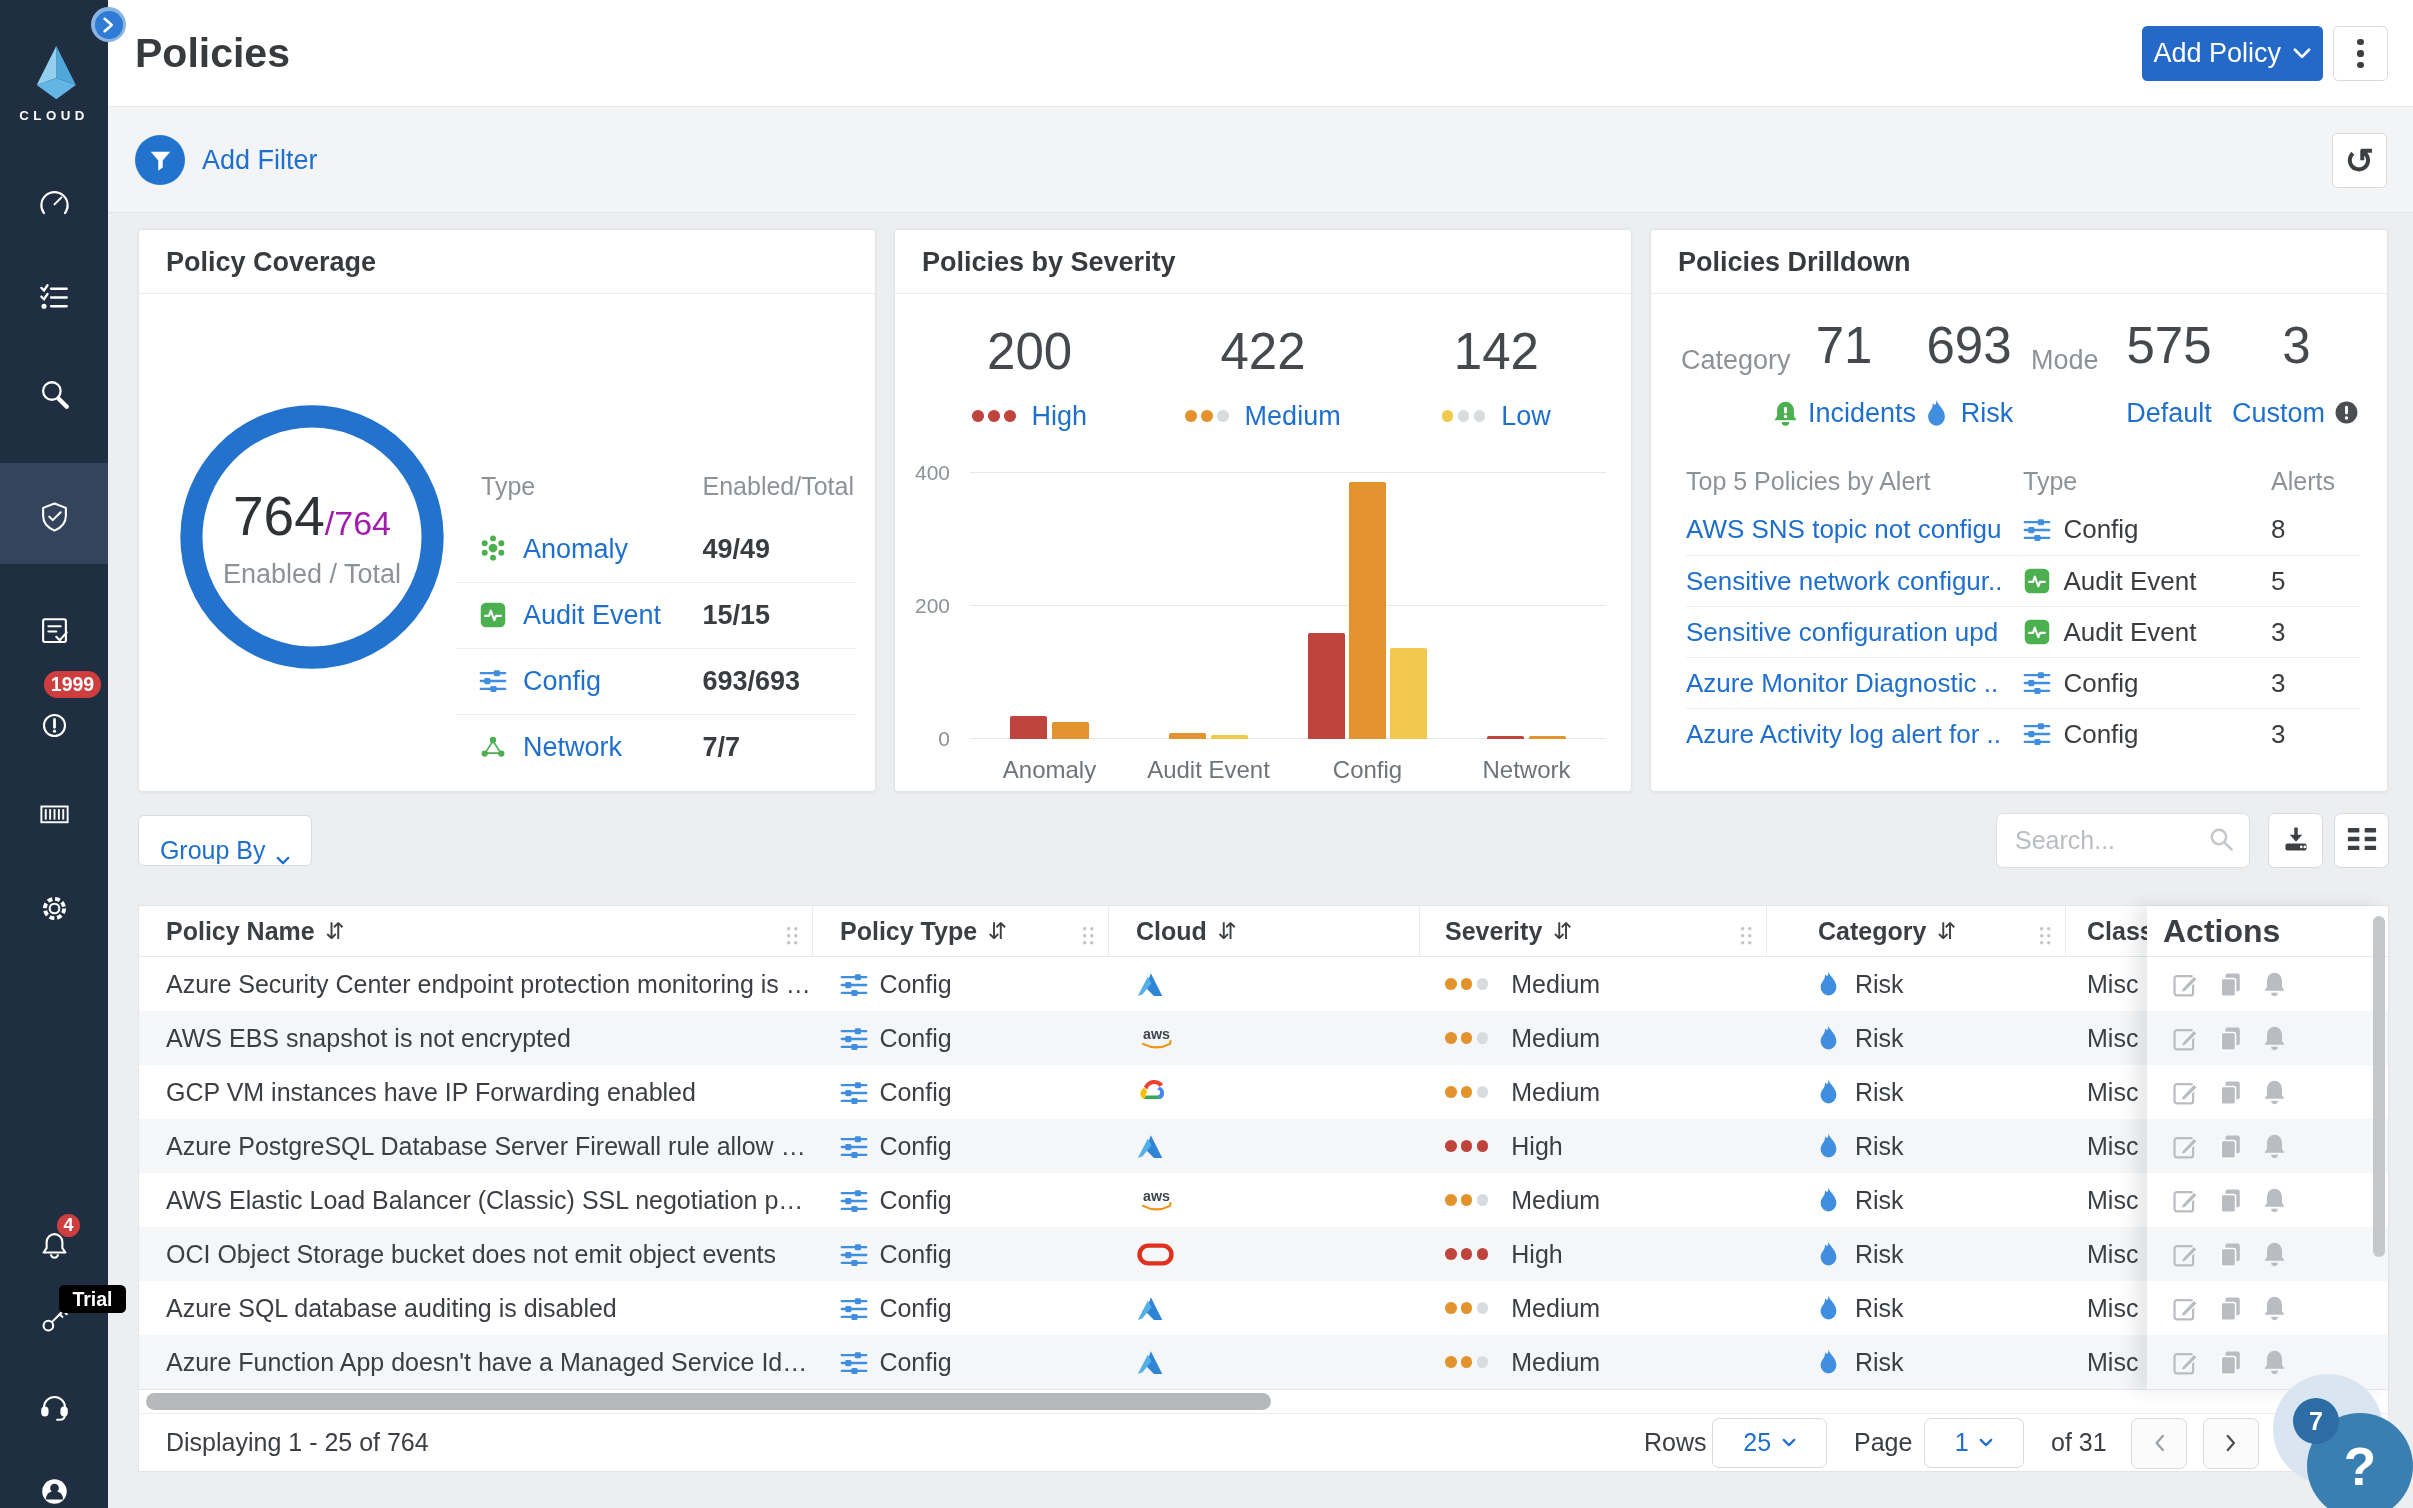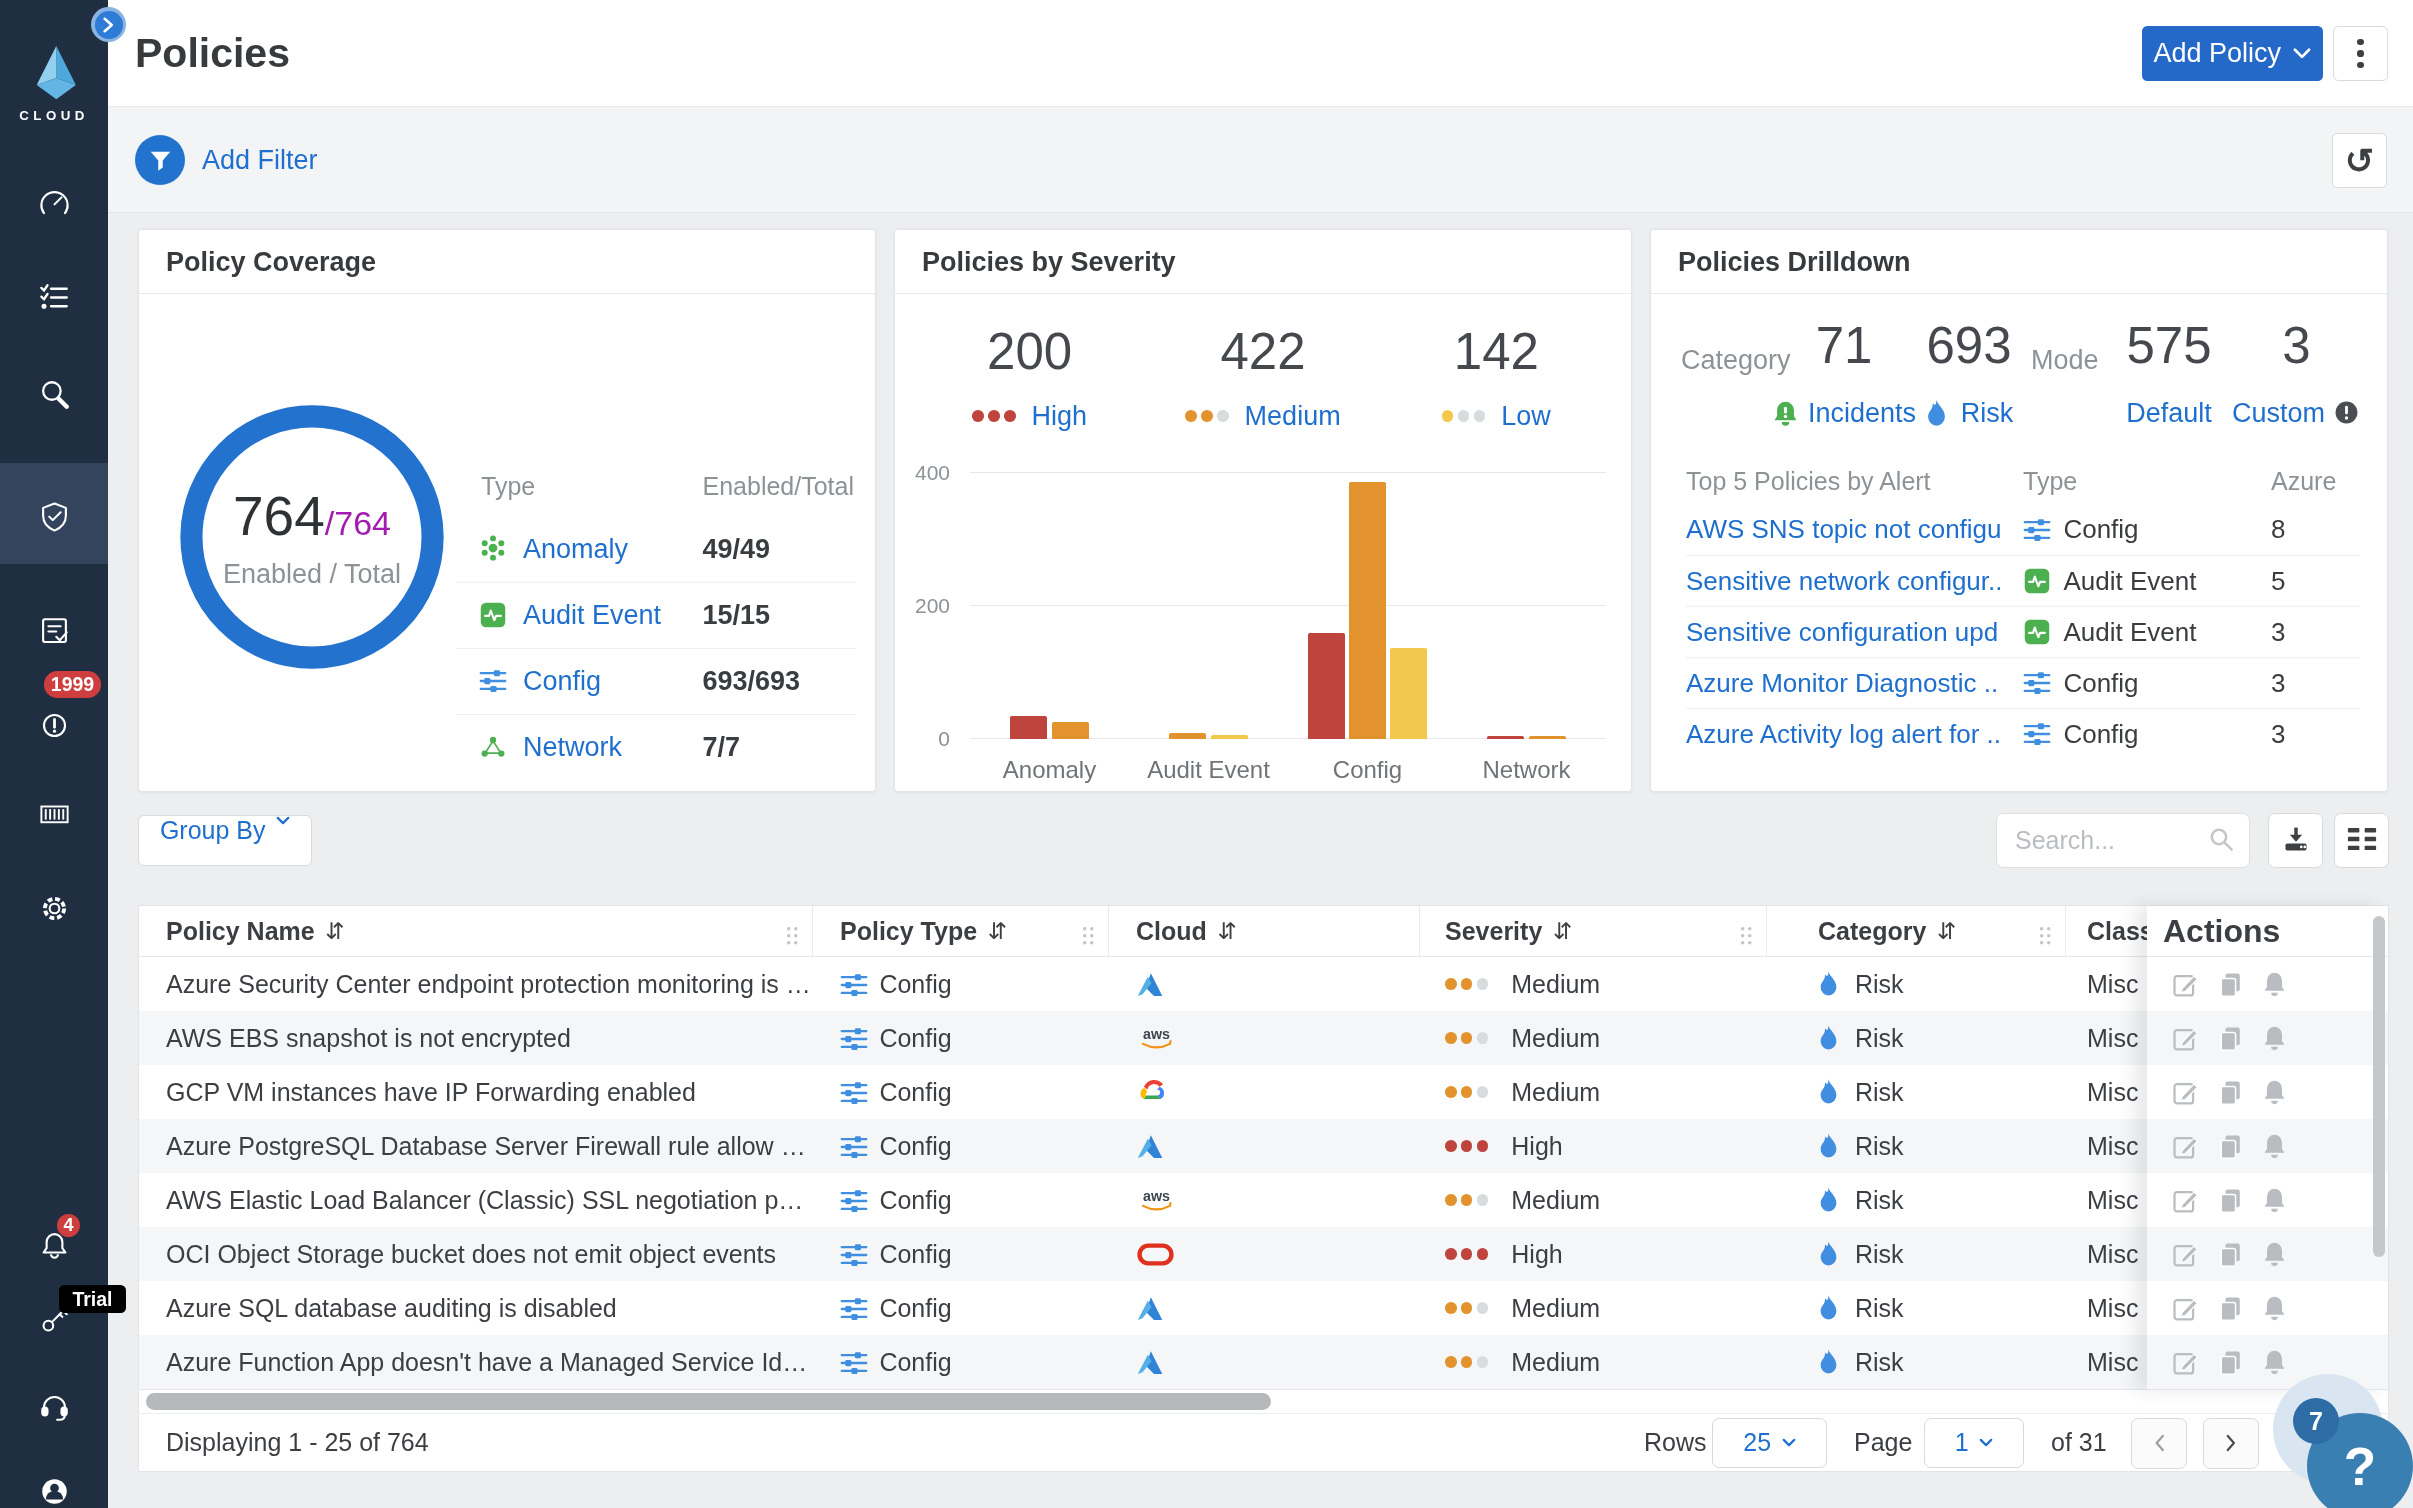--- a/index.html
+++ b/index.html
@@ -77,21 +77,21 @@
 .t5-name{flex:1;margin-right:23px}
 .t5-type{width:248px}
 .t5-alerts{width:89px}
 .t5-row{height:51px;display:flex;align-items:center;border-top:0.9px solid #eef0f1;font-size:26px}
 .t5-row:first-child{border-top:none}
 .t5-row .t5-name{color:#1f6fce;white-space:nowrap;overflow:hidden}
 .t5-row .t5-type{display:flex;align-items:center;gap:12.4px;color:#3a3d40}
 .t5-row .icn{width:28px;height:28px}
 .t5-row .t5-alerts{color:#3a3d40}
 
-#groupby{position:absolute;left:138px;top:815px;width:174px;height:51px;background:#fff;border:1.8px solid #d8dadc;border-radius:6px;display:flex;align-items:flex-start;justify-content:center;gap:10.6px;font-size:25px;color:#1f6fce}
+#groupby{position:absolute;left:138px;top:815px;width:174px;height:51px;background:#fff;border:1.8px solid #d8dadc;border-radius:6px;display:flex;align-items:flex-end;justify-content:center;gap:10.6px;font-size:25px;color:#1f6fce}
 #search-box{position:absolute;left:1996px;top:813px;width:254px;height:55px;background:#fff;border:1.8px solid #dcdee0;border-radius:7px;display:flex;align-items:center}
 #search-box input{border:none;outline:none;flex:1;font-size:25px;color:#3b3e42;padding-left:18px;font-family:"Liberation Sans",sans-serif;background:transparent;min-width:0}
 #search-box input::placeholder{color:#b9bdc1}
 .sq-btn{position:absolute;top:813px;width:55px;height:55px;background:#fff;border:1.8px solid #d8dadc;border-radius:7px;display:flex;align-items:center;justify-content:center}
 
 #ptable{position:absolute;left:138px;top:905px;width:2251px;background:#fff;border:0.9px solid #e2e4e7}
 .th-row{display:flex;height:51px;border-bottom:0.9px solid #e6e8ea;background:#fff}
 .th{display:flex;align-items:center;font-size:25px;font-weight:700;color:#3b3e42;position:relative}
 .th .sort{margin-left:10.6px;font-size:23px;color:#3d4043;font-weight:400}
 .th .grip{position:absolute;right:14px;top:16px}
@@ -472,21 +472,21 @@
               <rect x="14.2" y="7.5" width="3.6" height="11" rx="1.8" fill="#fff"></rect>
               <circle cx="16" cy="23" r="2.2" fill="#fff"></circle>
             </svg>
           </span>
         </div>
     </div>
     <div class="top5">
       <div class="t5-head">
         <div class="t5-name">Top 5 Policies by Alert</div>
         <div class="t5-type">Type</div>
-        <div class="t5-alerts">Azure</div>
+        <div class="t5-alerts">Alerts</div>
       </div>
       <div id="top5-rows">
           <div class="t5-row">
             <div class="t5-name">AWS SNS topic not configu...</div>
             <div class="t5-type">
               <span class="icn ">
                 <svg width="28" height="28" viewBox="0 0 32 32">
                   <g stroke="#3f8ee0" stroke-width="2.6" stroke-linecap="round">
                     <line x1="2" y1="7" x2="30" y2="7"></line>
                     <line x1="2" y1="16" x2="30" y2="16"></line>

